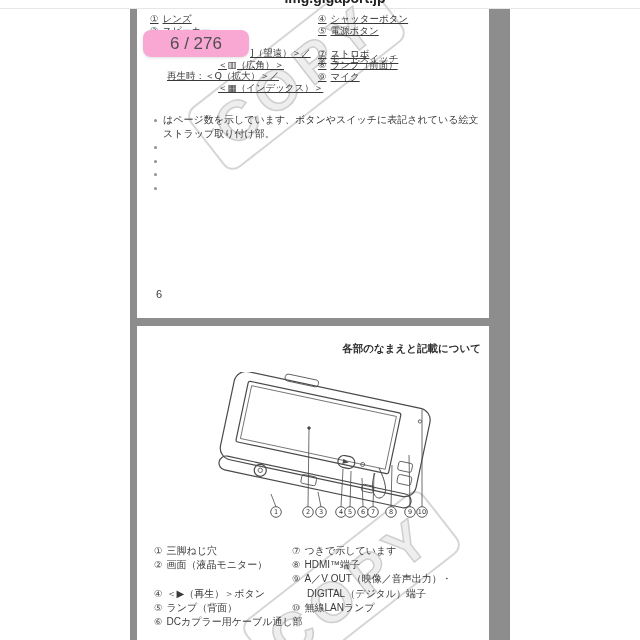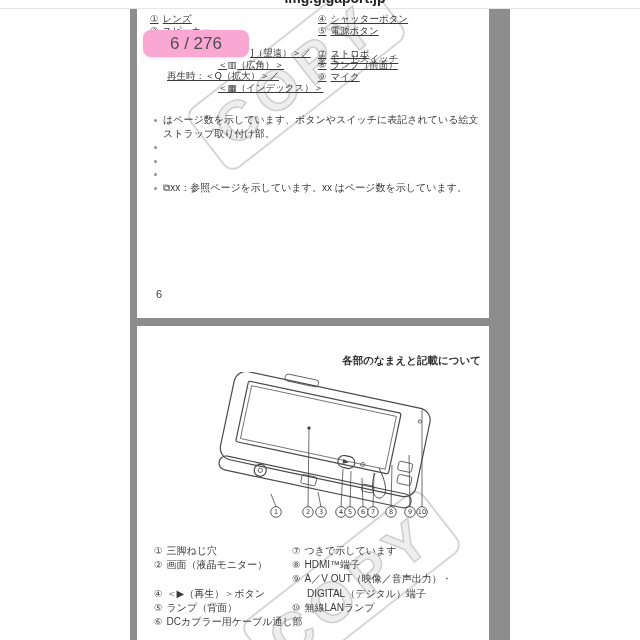--- a/index.html
+++ b/index.html
@@ -16,21 +16,21 @@
   .ico{font-family:"DejaVu Sans",sans-serif;text-align:center;}
   .wm{position:absolute;font-weight:bold;font-size:56px;letter-spacing:8px;color:#ececec;
       -webkit-text-stroke:1.5px #c6c6c6;border:2px solid #cfcfcf;border-radius:12px;
       padding:4px 16px;transform:rotate(-38deg);opacity:.85;z-index:1;user-select:none;}
   .pagepill{position:absolute;left:143px;top:30px;width:106px;height:27px;background:#f9a8d4;
       border-radius:8px;text-align:center;line-height:27px;font-size:17px;color:#4f4f4f;
       z-index:10;box-shadow:0 1px 3px rgba(0,0,0,.12);}
   .cliphead{position:absolute;left:240px;top:0;width:190px;height:7px;overflow:hidden;z-index:3;}
   .cliphead>div{margin-top:-10px;text-align:center;font-weight:bold;font-size:14px;color:#222;}
   .heading2{position:absolute;left:280px;top:342px;width:201px;text-align:right;
-      font-weight:bold;font-size:10.5px;color:#2e2e2e;z-index:2;margin-top:12px;}
+      font-weight:bold;font-size:10.5px;color:#2e2e2e;z-index:2;}
   svg text{font-family:"DejaVu Sans",sans-serif;}
 </style>
 </head>
 <body>
 
 <div id="stage">
 
   <div class="cliphead">
     <div>img.gigaport.jp</div>
   </div>
@@ -58,21 +58,20 @@
   <div class="row" style="left:318px;top:59.4px"><span class="cn">⑧</span><span>ランプ（前面）</span></div>
   <div class="row" style="left:318px;top:71px"><span class="cn">⑨</span><span>マイク</span></div>
 
   <div class="blt" style="left:154px;top:119px"></div>
   <div class="row2" style="left:163px;top:114px"><span>はページ数を示しています、ボタンやスイッチに表記されている絵文</span></div>
   <div class="row2" style="left:163px;top:127.5px"><span>ストラップ取り付け部。</span></div>
   <div class="blt" style="left:154px;top:146px"></div>
   <div class="blt" style="left:154px;top:159.5px"></div>
   <div class="blt" style="left:154px;top:173px"></div>
   <div class="blt" style="left:154px;top:186.5px"></div>
-  <div class="row2" style="left:163px;top:181.5px"><span class="ico">⧉</span><span>xx：参照ページを示しています。xx はページ数を示しています。</span></div>
 
   <div class="row2" style="left:156px;top:288px;font-size:11px">6</div>
 
   <div class="heading2">各部のなまえと記載について</div>
 
   <svg class="p" style="left:212px;top:372px;z-index:2" width="226" height="150" viewBox="0 0 226 150">
     <g fill="none" stroke="#4a4a4a" stroke-width="1.2">
       <g transform="rotate(12 113 63)">
         <rect x="13" y="17" width="200" height="90" rx="12"></rect>
         <rect x="15" y="104" width="196" height="14" rx="7"></rect>

